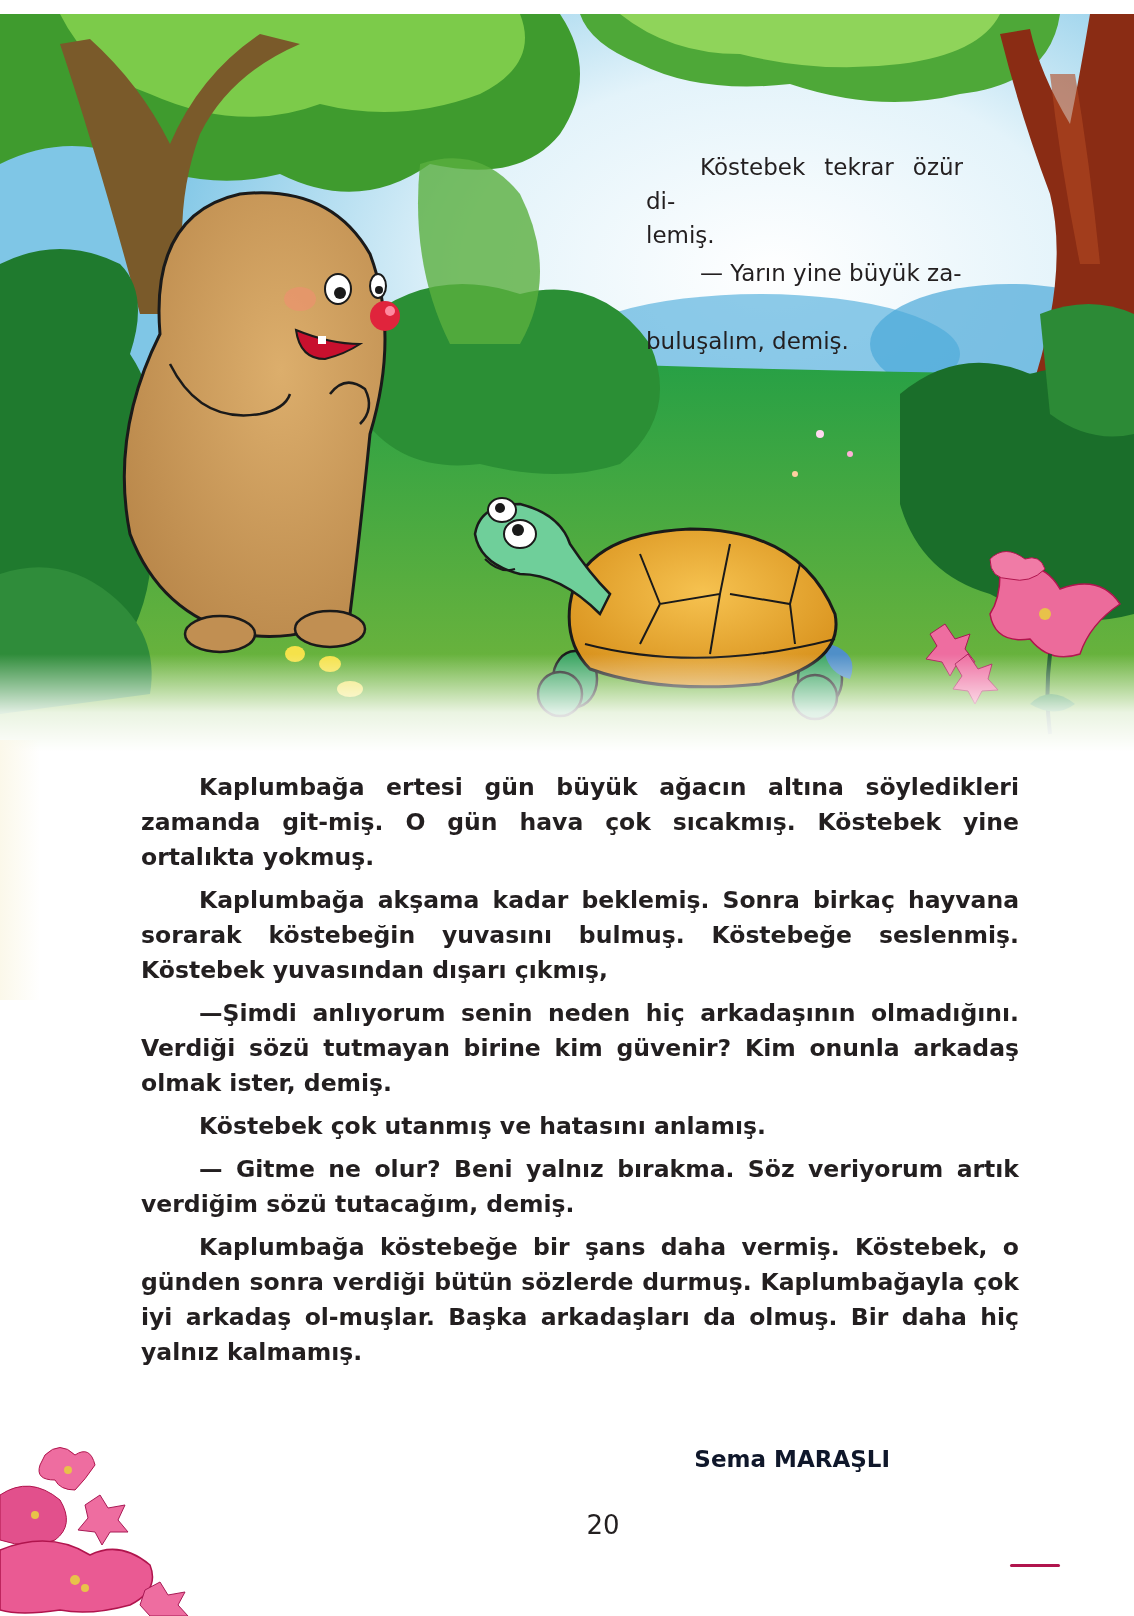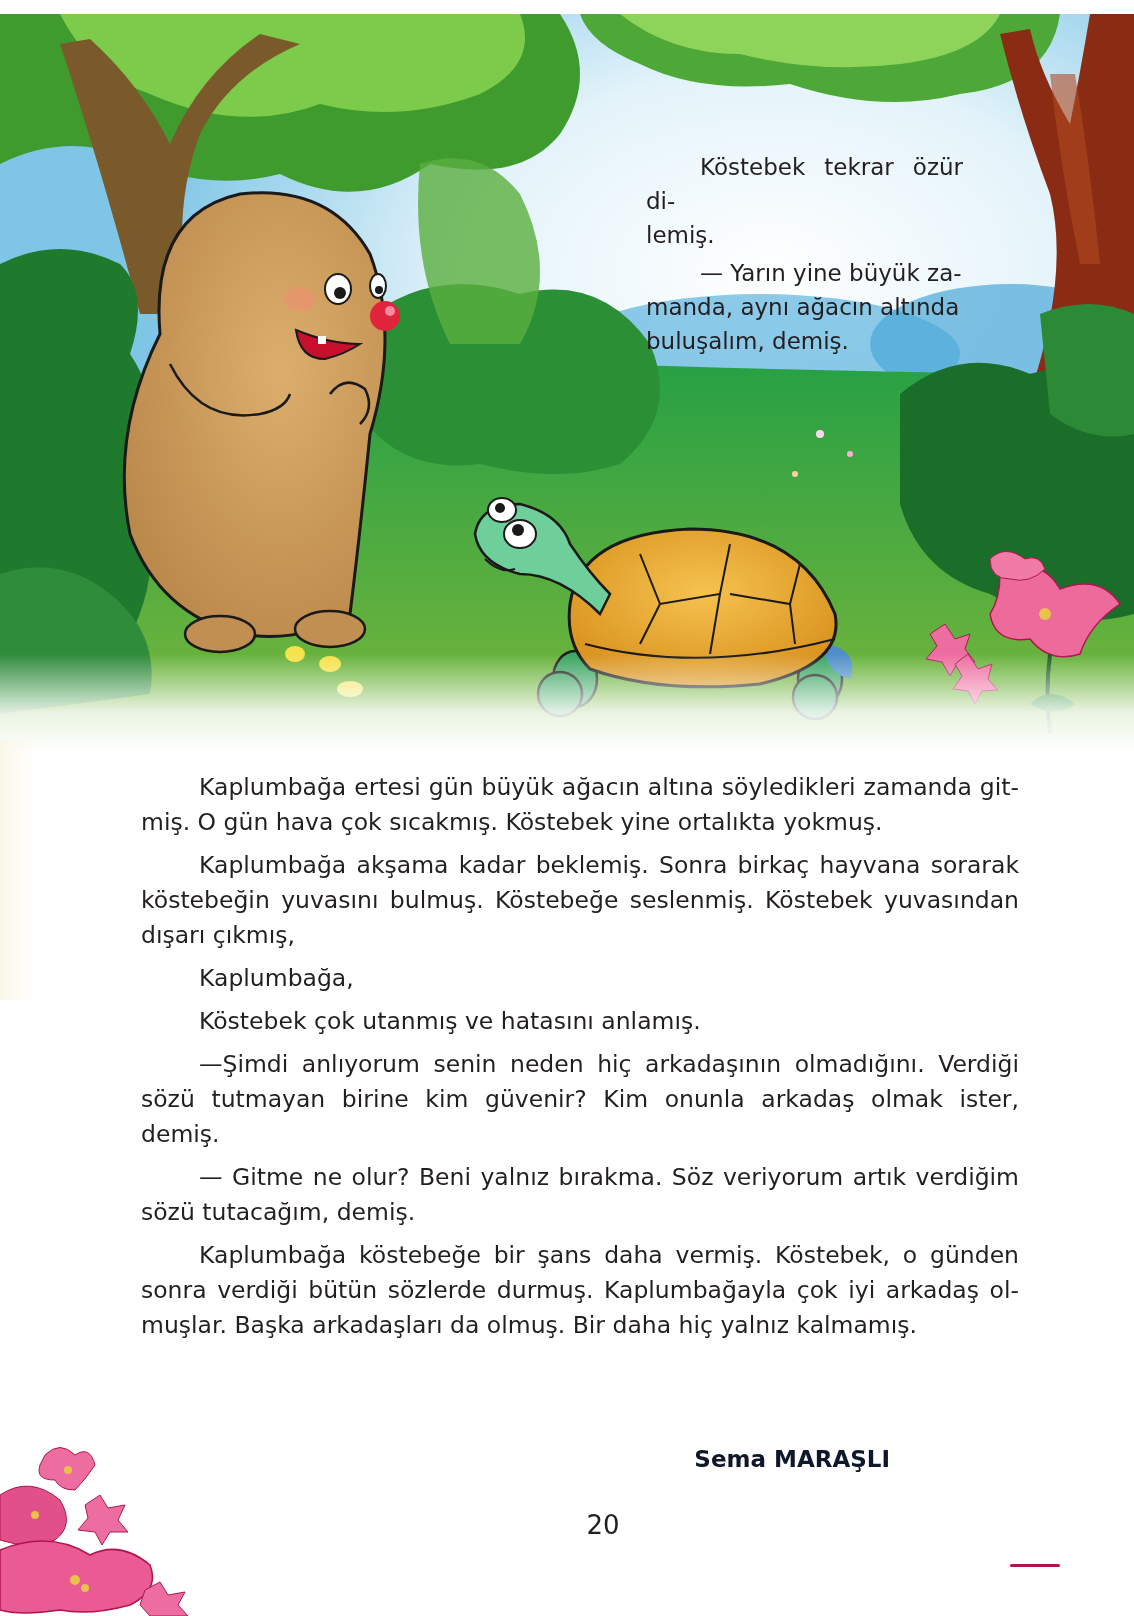--- a/index.html
+++ b/index.html
@@ -25,21 +25,21 @@
   .bubble-text {
     position: absolute; left: 630px; top: 150px; width: 333px;
     font-size: 23px; line-height: 34px; color: #231f20;
   }
   .bubble-text p { margin: 0 0 4px 16px; text-align: justify; text-align-last: left; }
   .bubble-text p.indent { text-indent: 54px; }
   .story {
     position: absolute; left: 141px; top: 770px; width: 878px;
     font-size: 23.5px; line-height: 35px; color: #231f20;
   }
-  .story p { margin: 0 0 8px 0; text-indent: 58px; text-align: justify; }
+  .story p { margin: 0 0 8px 0; text-indent: 58px; text-align: justify; font-weight: bold; }
   .author {
     position: absolute; right: 244px; top: 1446px;
     font-weight: bold; font-size: 23px; color: #0f172a;
   }
   .page-number {
     position: absolute; left: 0; width: 1134px; top: 1510px; text-align: center;
     font-size: 26px; color: #231f20; margin-left: 36px;
   }
   .flowers-bl { position: absolute; left: 0; top: 1390px; }
   .flower-br { position: absolute; left: 1010px; top: 1564px; width: 50px; height: 3px; background: #b0144d; border-radius: 2px; }
@@ -157,29 +157,28 @@
       <path d="M1050 640 Q1045 680 1050 720" stroke="#1e5a2a" stroke-width="4" fill="none"></path>
       <path d="M1030 690 Q1050 670 1075 690 Q1055 705 1030 690 Z" fill="#2b8f3a"></path>
     </g>
   </svg>
   <div class="fade-bottom"></div>
 </div>
 <div class="left-fade"></div>
 
 <div class="bubble-text">
   <p class="indent"><span>Köstebek tekrar özür di-</span><br><span>lemiş.</span></p>
-  <p class="indent"><span>— Yarın yine büyük za-</span><br><span>manda, aynı ağacın altında</span><br><span>buluşalım, demiş.</span></p>
+  <p class="indent"><span>— Yarın yine büyük za-</span><br><br><span>buluşalım, demiş.</span></p>
 </div>
 
 <div class="story">
   <p>Kaplumbağa ertesi gün büyük ağacın altına söyledikleri zamanda git-miş. O gün hava çok sıcakmış. Köstebek yine ortalıkta yokmuş.</p>
   <p>Kaplumbağa akşama kadar beklemiş. Sonra birkaç hayvana sorarak köstebeğin yuvasını bulmuş. Köstebeğe seslenmiş. Köstebek yuvasından dışarı çıkmış,</p>
-  <p>Kaplumbağa,</p>
+  <p>—Şimdi anlıyorum senin neden hiç arkadaşının olmadığını. Verdiği sözü tutmayan birine kim güvenir? Kim onunla arkadaş olmak ister, demiş.</p>
   <p>Köstebek çok utanmış ve hatasını anlamış.</p>
-  <p>—Şimdi anlıyorum senin neden hiç arkadaşının olmadığını. Verdiği sözü tutmayan birine kim güvenir? Kim onunla arkadaş olmak ister, demiş.</p>
   <p>— Gitme ne olur? Beni yalnız bırakma. Söz veriyorum artık verdiğim sözü tutacağım, demiş.</p>
   <p>Kaplumbağa köstebeğe bir şans daha vermiş. Köstebek, o günden sonra verdiği bütün sözlerde durmuş. Kaplumbağayla çok iyi arkadaş ol-muşlar. Başka arkadaşları da olmuş. Bir daha hiç yalnız kalmamış.</p>
 </div>
 
 <div class="author">Sema MARAŞLI</div>
 
 <svg class="flowers-bl" width="240" height="226" viewBox="0 0 240 226">
   <g>
     <path d="M45 65 Q60 50 75 65 Q90 55 95 75 Q85 90 75 100 Q60 100 55 90 Q35 90 40 75 Z" fill="#ee6da0" stroke="#b0144d" stroke-width="1"></path>
     <circle cx="68" cy="80" r="4" fill="#e8c24a"></circle>

